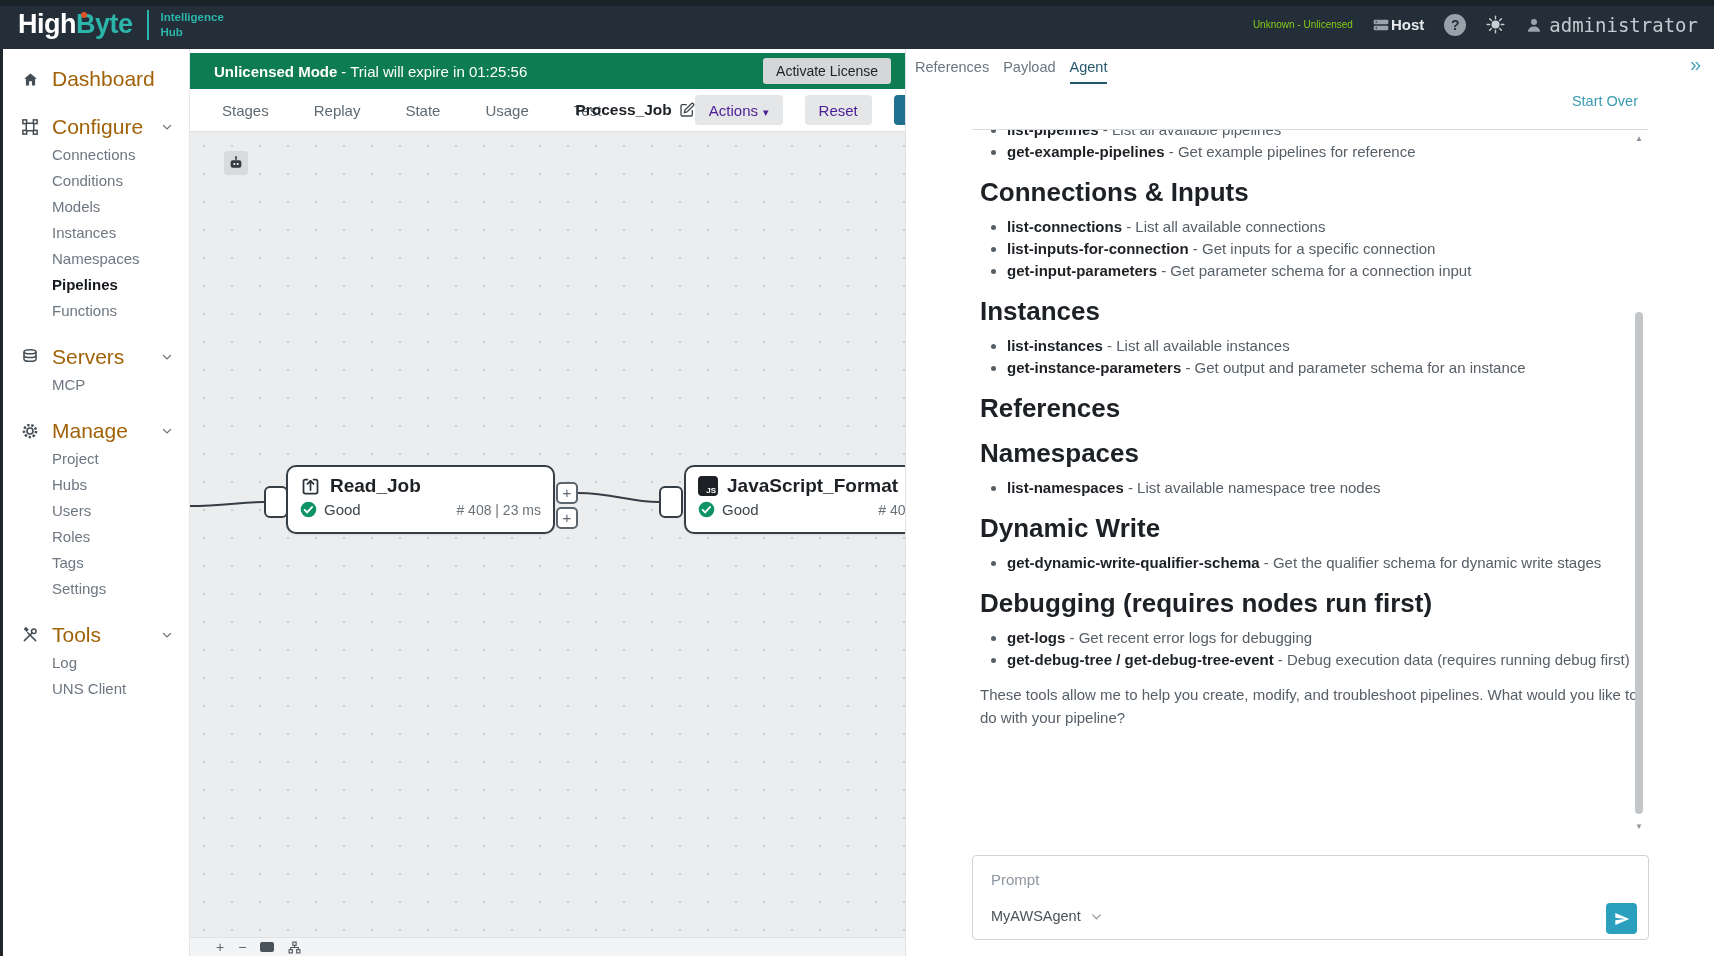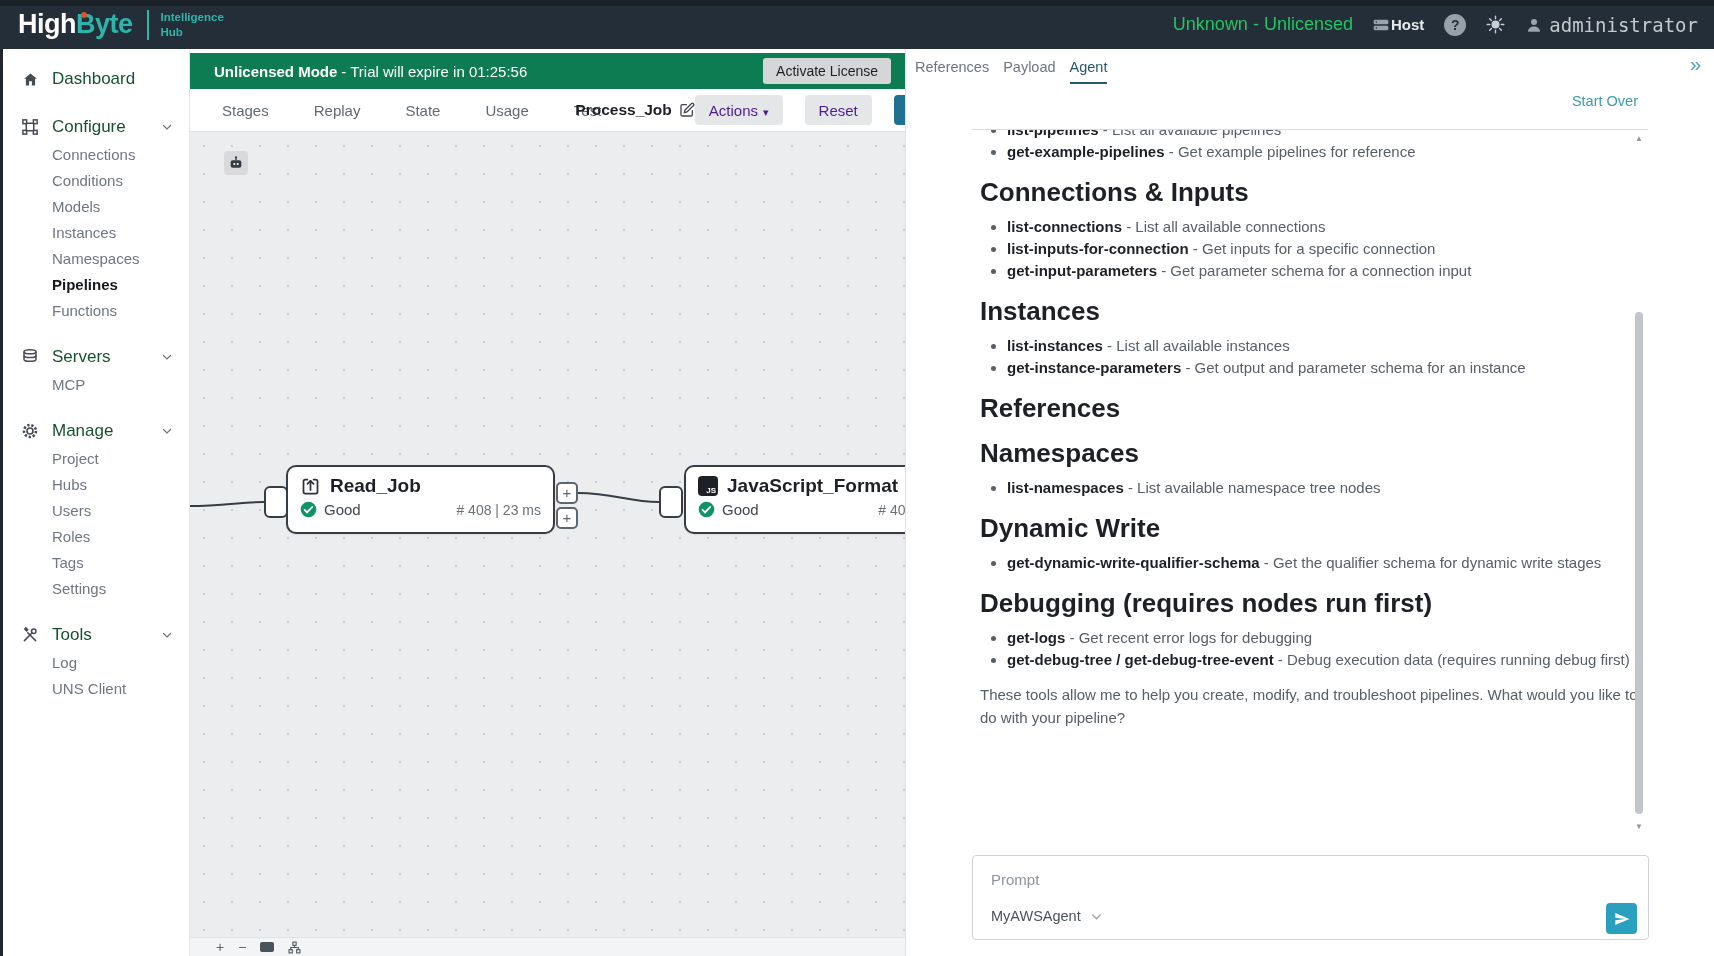--- a/index.html
+++ b/index.html
@@ -9,32 +9,32 @@
 
 .topbar{position:absolute;top:0;left:0;right:0;height:49px;background:#232e39;display:flex;align-items:center;z-index:40}
 .topbar-accent{position:absolute;top:0;left:0;right:0;height:6px;background:#1a2127}
 .edge-strip{position:absolute;left:0;top:49px;bottom:0;width:3px;background:#20262c;z-index:60}
 .logo{position:relative;display:flex;align-items:baseline;margin-left:18px;font-weight:700;font-size:27px;letter-spacing:-.5px}
 .lg-high{color:#fff}.lg-byte{color:#2cb5ab}
 .lg-dot{position:absolute;left:63px;top:3px;width:6px;height:6px;border-radius:50%;background:#e2522a}
 .logo-div{width:2px;height:30px;background:#2cb5ab;margin:0 12px 0 14px}
 .logo-sub{color:#2cb5ab;font-size:11.5px;font-weight:700;line-height:1.25}
 .top-right{margin-left:auto;display:flex;align-items:center;gap:20px;padding-right:16px}
-.lic-status{color:#22c55e;font-size:18px}
+.lic-status{color:#84cc16;font-size:10px}
 .host{display:flex;align-items:center;gap:2px;color:#e6eaee;font-size:15px;font-weight:600;cursor:pointer}
 .help-circle{width:22px;height:22px;border-radius:50%;background:#97a1aa;color:#232e39;font-weight:700;font-size:14px;display:flex;align-items:center;justify-content:center;cursor:pointer}
 .user{display:flex;align-items:center;gap:6px;color:#c3cad0;font-size:19px;font-family:"DejaVu Sans Mono",monospace;cursor:pointer}
 .icon-btn{display:flex;align-items:center;cursor:pointer}
 
 
 .sidebar{position:absolute;top:49px;left:0;width:190px;bottom:0;background:#fff;border-right:1px solid #e3e6e9;padding-top:15px;z-index:30}
 .side-section{display:flex;align-items:center;height:30px;padding:0 16px 0 20px;margin-top:18px;cursor:pointer}
 .side-section:first-child{margin-top:0}
 .side-ic{width:20px;display:flex;justify-content:center;margin-right:12px}
-.side-label{font-size:17px;color:#14532d;font-weight:500}
+.side-label{font-size:21px;color:#a16207;font-weight:500}
 .chev{margin-left:auto;display:flex}
 .side-sub{height:26px;line-height:26px;padding-left:52px;font-size:15px;color:#6e7781;cursor:pointer}
 .side-sub.active{color:#15191d;font-weight:700}
 
 
 .center{position:absolute;top:49px;left:190px;width:715px;bottom:0;overflow:hidden;background:#fff}
 .banner{position:absolute;top:4px;left:0;right:0;height:36px;background:#0e7c52;display:flex;align-items:center;padding:0 14px 0 24px;color:#fff;font-size:15px}
 .banner b{font-weight:700;margin-right:4px}
 .activate-btn{margin-left:auto;background:#d4d6d7;color:#1d2125;border:none;border-radius:3px;font-size:14px;padding:5px 13px;font-family:inherit;cursor:pointer}
 .toolbar{position:absolute;top:40px;left:0;right:0;height:42px;display:flex;align-items:center;padding-left:32px;background:#fff}

